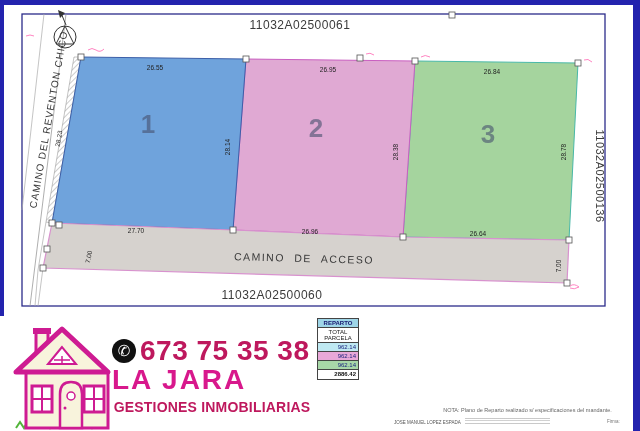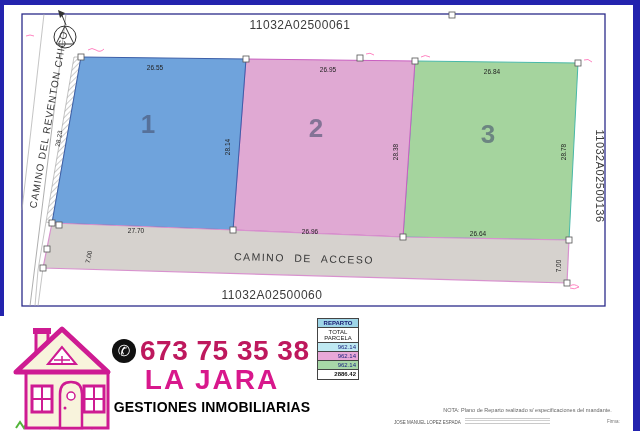--- a/index.html
+++ b/index.html
@@ -42,24 +42,24 @@
   .fine-name{left:394px;top:420px;font-size:4.5px;color:#555;}
   .fine-smudge{left:465px;top:417px;width:85px;height:8px;opacity:0.45;
      background:repeating-linear-gradient(0deg,#fff 0 1px,#888 1px 2px,#fff 2px 4px,#999 4px 5px);}
   .fine-firma{left:607px;top:419px;font-size:4.5px;color:#777;}
   
   #house-svg{left:12px;top:320px;}
   .phone-row{left:112px;top:335px;width:210px;display:flex;align-items:center;gap:4px;}
   .phone-badge{width:24px;height:24px;border-radius:50%;background:#111;color:#fff;
      display:flex;align-items:center;justify-content:center;font-size:15px;flex:0 0 auto;}
   .phone-num{font-size:28px;font-weight:800;color:#be185d;letter-spacing:0.5px;white-space:nowrap;}
-  .brand-name{left:112px;top:364px;width:200px;text-align:center;font-size:28px;font-weight:800;
+  .brand-name{left:112px;top:364px;width:200px;font-size:28px;font-weight:800;
      color:#D8188C;letter-spacing:2px;}
   .brand-tag{left:106px;top:399px;width:212px;text-align:center;font-size:14px;font-weight:800;
-     color:#000000;letter-spacing:0.2px;white-space:nowrap;}
+     color:#be185d;letter-spacing:0.2px;white-space:nowrap;}
 </style>
 </head>
 <body>
 
 <div class="abs border-top"></div>
 <div class="abs border-left"></div>
 <div class="abs border-right"></div>
 
 <svg id="plan-svg" class="abs" width="640" height="320" viewBox="0 0 640 320">
   <defs>

